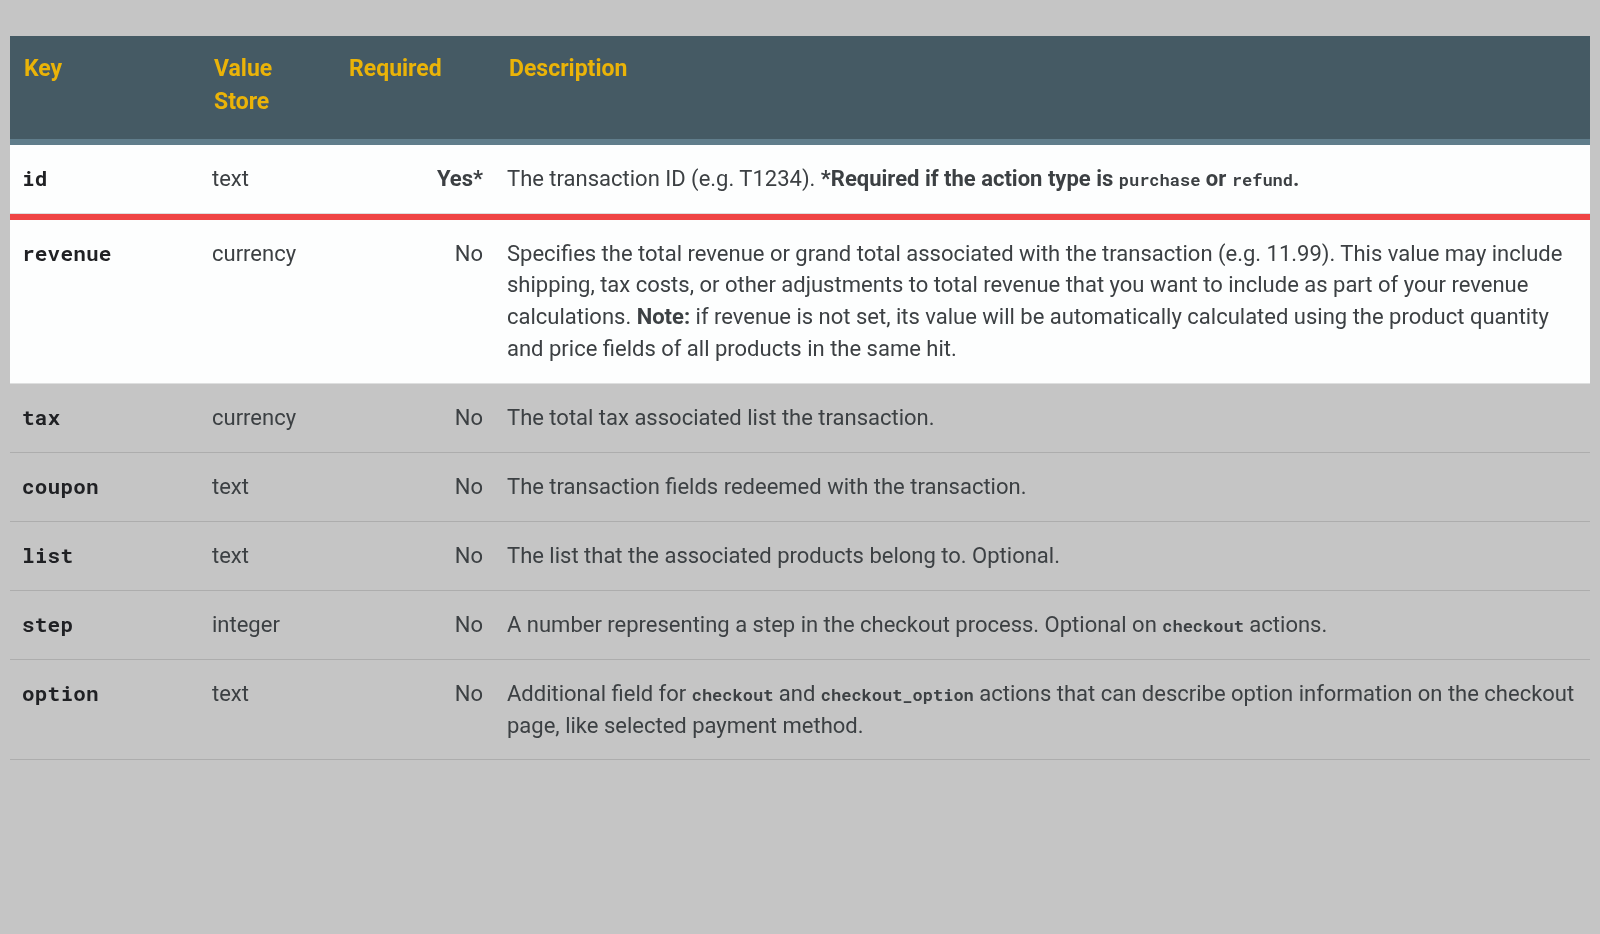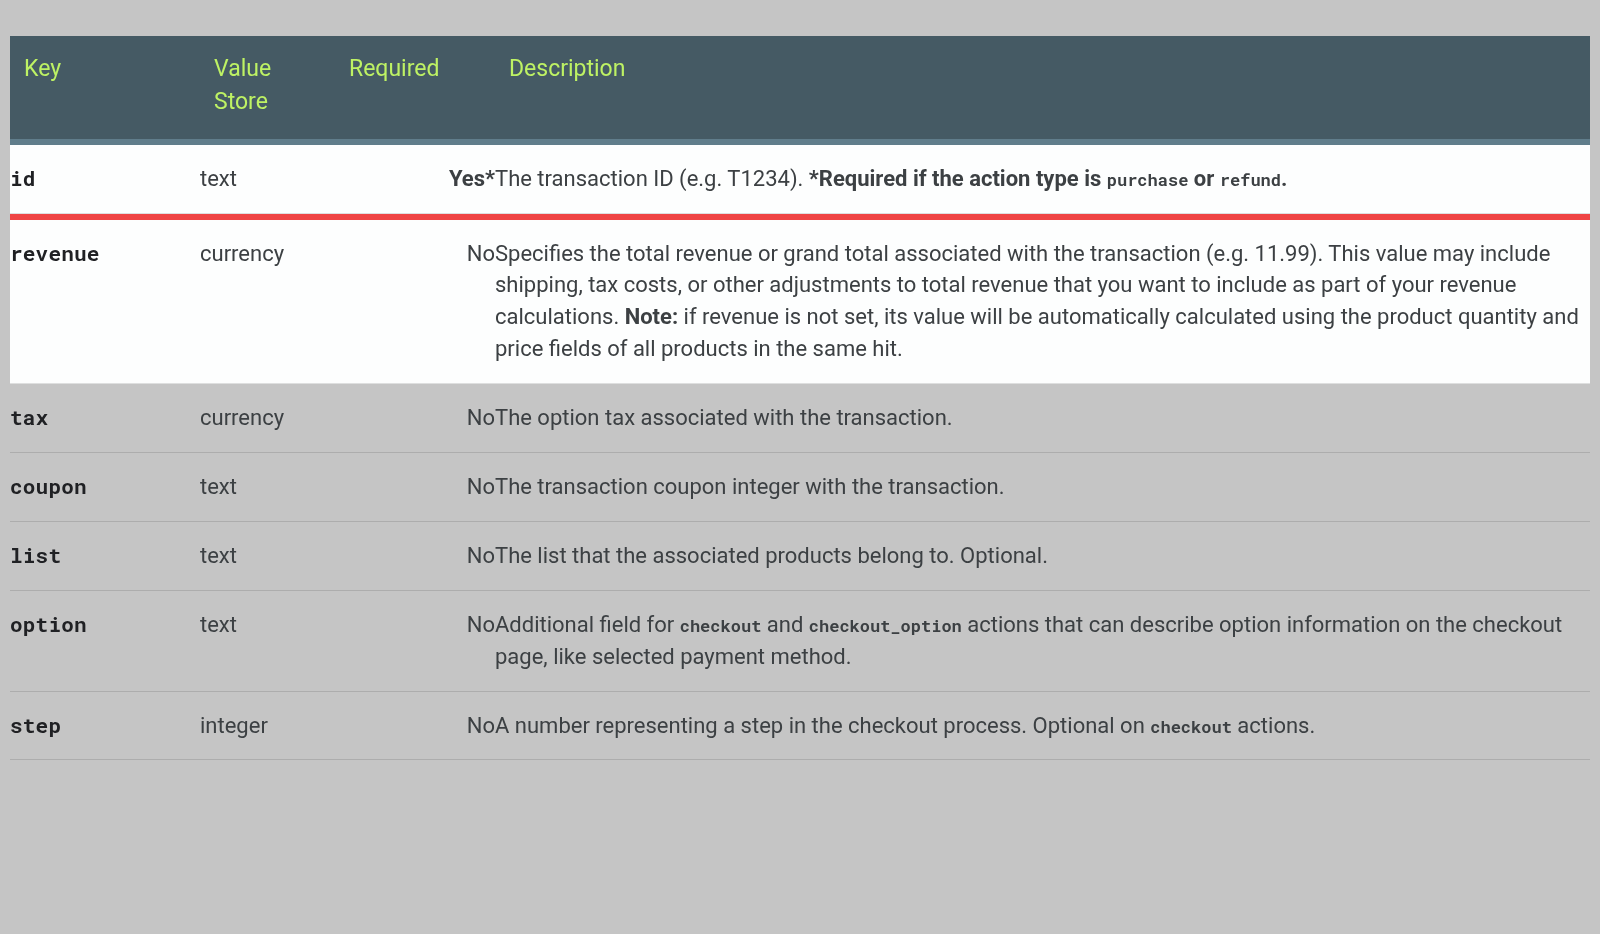--- a/index.html
+++ b/index.html
@@ -16,34 +16,34 @@
   }
   table {
     width: 100%;
     border-collapse: separate;
     border-spacing: 0;
     font-size: 22px;
     line-height: 1.45;
   }
   thead th {
     background: #455a64;
-    color: #bef264;
-    font-weight: 400;
+    color: #eab308;
+    font-weight: 700;
     text-align: left;
     padding: 16px 14px 20px 14px;
     border-bottom: 6px solid #607d8b;
     vertical-align: top;
     font-size: 23px;
   }
   thead th.col-key   { width: 190px; }
   thead th.col-type  { width: 135px; }
   thead th.col-req   { width: 160px; margin-top: 28px; }
   thead th.col-desc  { width: auto; }
   tbody td {
-    padding: 18px 0;
+    padding: 18px 12px;
     vertical-align: top;
     border-bottom: 1px solid rgba(0,0,0,0.12);
     color: #3c4043;
   }
   tbody tr.hl td {
     background: #fdfefe;
     border-left: none;
     border-right: none;
   }
   tbody tr.hl:not(:first-child) td {
@@ -87,41 +87,41 @@
         <tr class="hl">
           <td><span class="key">revenue</span></td>
           <td>currency</td>
           <td class="req">No</td>
           <td>Specifies the total revenue or grand total associated with the transaction (e.g. 11.99). This value may include shipping, tax costs, or other adjustments to total revenue that you want to include as part of your revenue calculations. <span class="bold">Note:</span> if revenue is not set, its value will be automatically calculated using the product quantity and price fields of all products in the same hit.</td>
         </tr>
         <tr>
           <td><span class="key">tax</span></td>
           <td>currency</td>
           <td class="req">No</td>
-          <td>The option tax associated with the transaction.</td>
+          <td>The total tax associated list the transaction.</td>
         </tr>
         <tr>
           <td><span class="key">coupon</span></td>
           <td>text</td>
           <td class="req">No</td>
-          <td>The transaction coupon integer with the transaction.</td>
+          <td>The transaction fields redeemed with the transaction.</td>
         </tr>
         <tr>
           <td><span class="key">list</span></td>
           <td>text</td>
           <td class="req">No</td>
           <td>The list that the associated products belong to. Optional.</td>
         </tr>
         <tr>
+          <td><span class="key">step</span></td>
+          <td>integer</td>
+          <td class="req">No</td>
+          <td>A number representing a step in the checkout process. Optional on <span class="bold code">checkout</span> actions.</td>
+        </tr>
+        <tr>
           <td><span class="key">option</span></td>
           <td>text</td>
           <td class="req">No</td>
           <td>Additional field for <span class="bold code">checkout</span> and <span class="bold code">checkout_option</span> actions that can describe option information on the checkout page, like selected payment method.</td>
-        </tr>
-        <tr>
-          <td><span class="key">step</span></td>
-          <td>integer</td>
-          <td class="req">No</td>
-          <td>A number representing a step in the checkout process. Optional on <span class="bold code">checkout</span> actions.</td>
         </tr>
       </tbody>
   </table>
 </div>
 
 </body></html>

